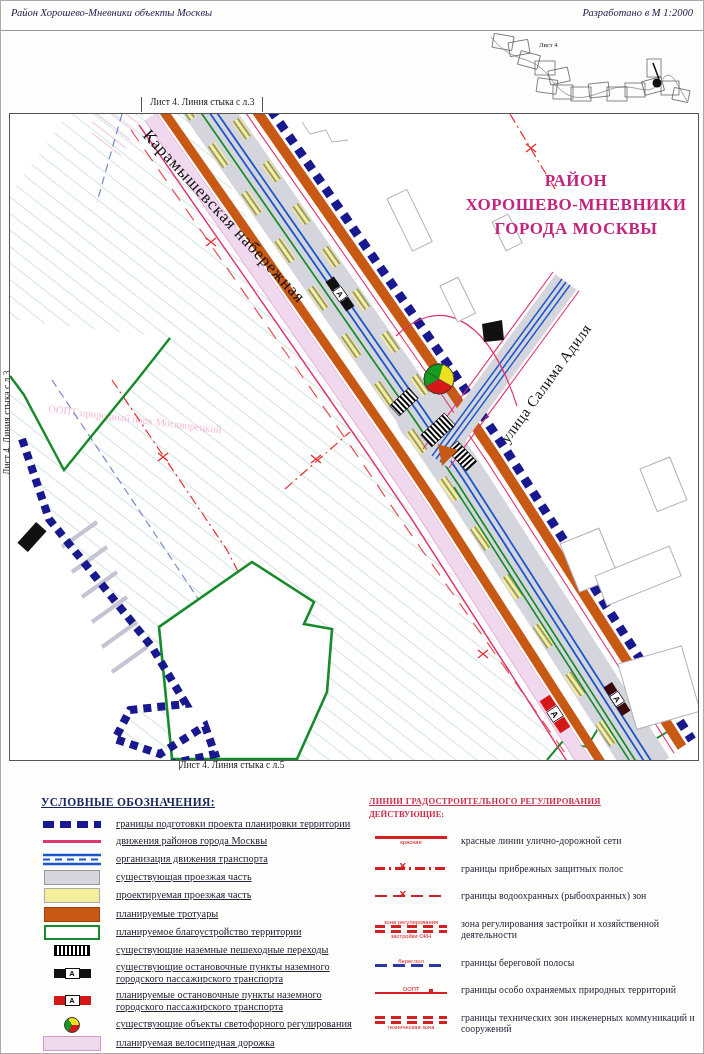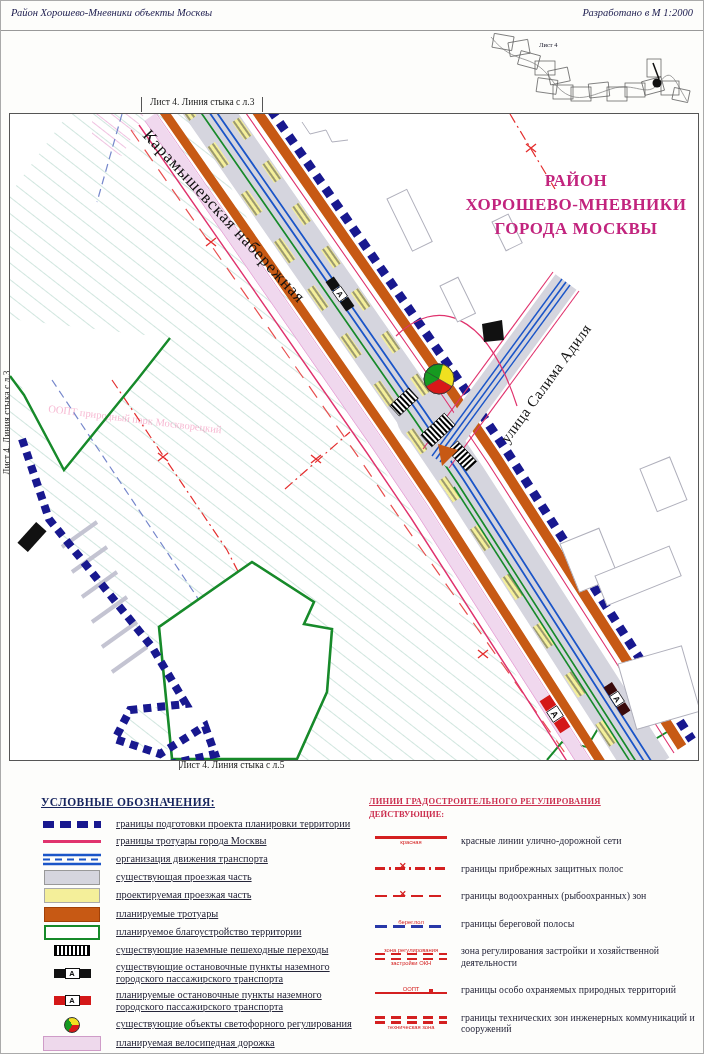--- a/index.html
+++ b/index.html
@@ -295,21 +295,21 @@
     <div class="lrow">
       <span class="sw">
           <span class="sw-boundary"></span>
         </span>
       <span class="lbl">границы подготовки проекта планировки территории</span>
     </div>
     <div class="lrow">
       <span class="sw">
           <span class="sw-district"></span>
         </span>
-      <span class="lbl">границы тротуары города Москвы</span>
+      <span class="lbl">движения районов города Москвы</span>
     </div>
     <div class="lrow">
       <span class="sw">
         <svg width="58" height="13" viewBox="0 0 58 13">
           <line x1="0" y1="2" x2="58" y2="2" stroke="#1b55c8" stroke-width="2.4"></line>
           <line x1="0" y1="6.5" x2="58" y2="6.5" stroke="#1b55c8" stroke-width="2.2" stroke-dasharray="7 5"></line>
           <line x1="0" y1="11" x2="58" y2="11" stroke="#1b55c8" stroke-width="2.4"></line>
         </svg>
       </span>
       <span class="lbl">организация движения транспорта</span>
@@ -395,41 +395,41 @@
           <span class="xmark">✕</span>
       </span>
       <span class="lbl">границы прибрежных защитных полос</span>
     </div>
     <div class="rrow">
       <span class="rsw">
         <span class="rdash"></span>
           <span class="xmark">✕</span>
       </span>
       <span class="lbl">границы водоохранных (рыбоохранных) зон</span>
-    </div>
-    <div class="rrow">
-      <span class="rsw">
-        <span class="ann">берег.пол</span>
-        <span class="bdash"></span>
-      </span>
-      <span class="lbl">границы береговой полосы</span>
     </div>
     <div class="rrow">
       <span class="rsw">
         <span class="ann">зона регулирования</span>
         <span class="dbl">
             <div></div>
             <div></div>
           </span>
         <span class="ann">застройки ОКН</span>
       </span>
       <span class="lbl">зона регулирования застройки и хозяйственной деятельности</span>
     </div>
     <div class="rrow">
       <span class="rsw">
+        <span class="ann">берег.пол</span>
+        <span class="bdash"></span>
+      </span>
+      <span class="lbl">границы береговой полосы</span>
+    </div>
+    <div class="rrow">
+      <span class="rsw">
         <span class="ann">ООПТ</span>
         <span class="rline" style="position:relative;">
             <span class="rflag"></span>
           </span>
       </span>
       <span class="lbl">границы особо охраняемых природных территорий</span>
     </div>
     <div class="rrow">
       <span class="rsw">
         <span class="dbl">

